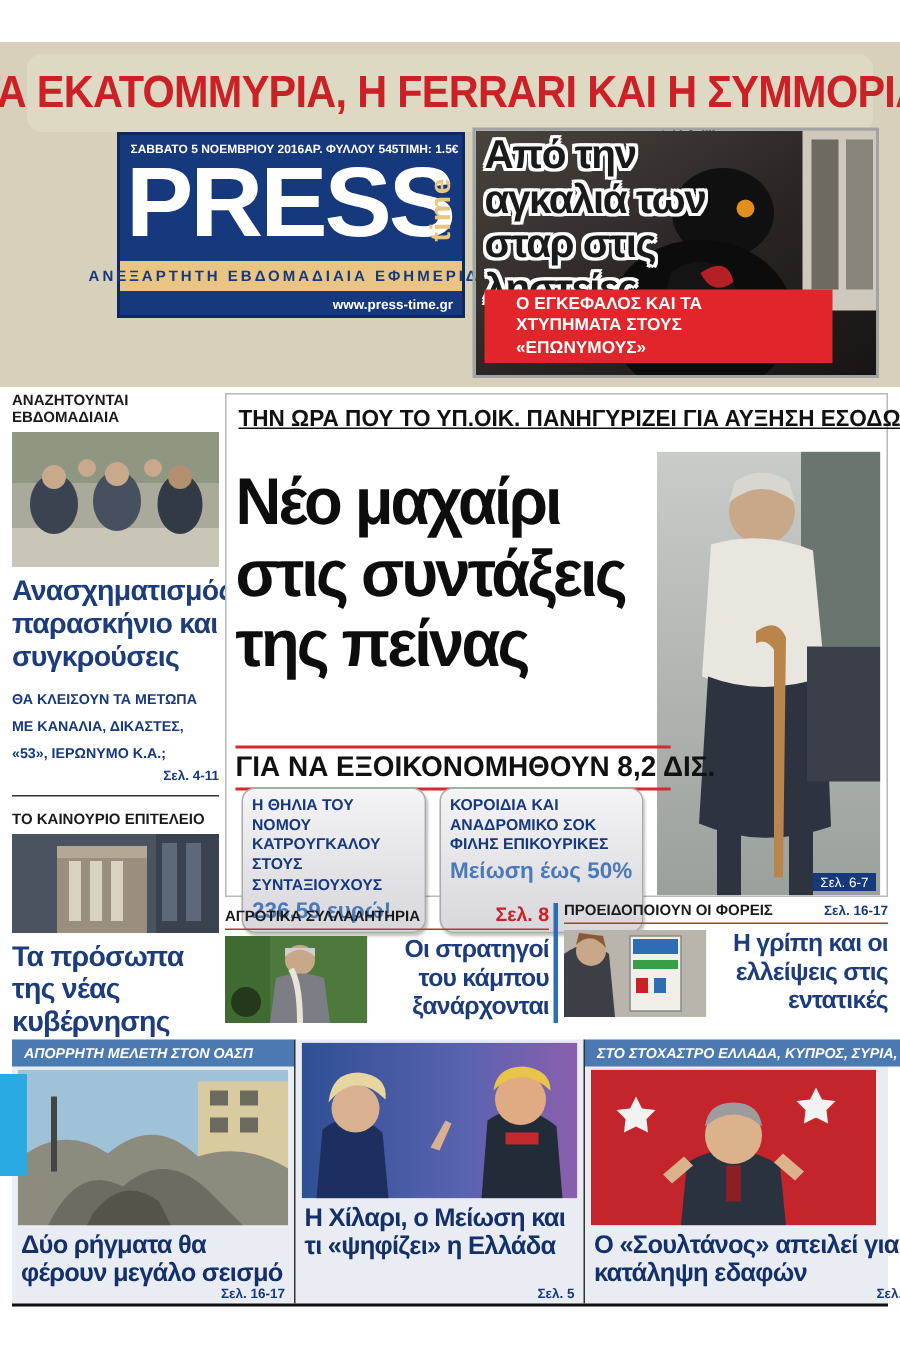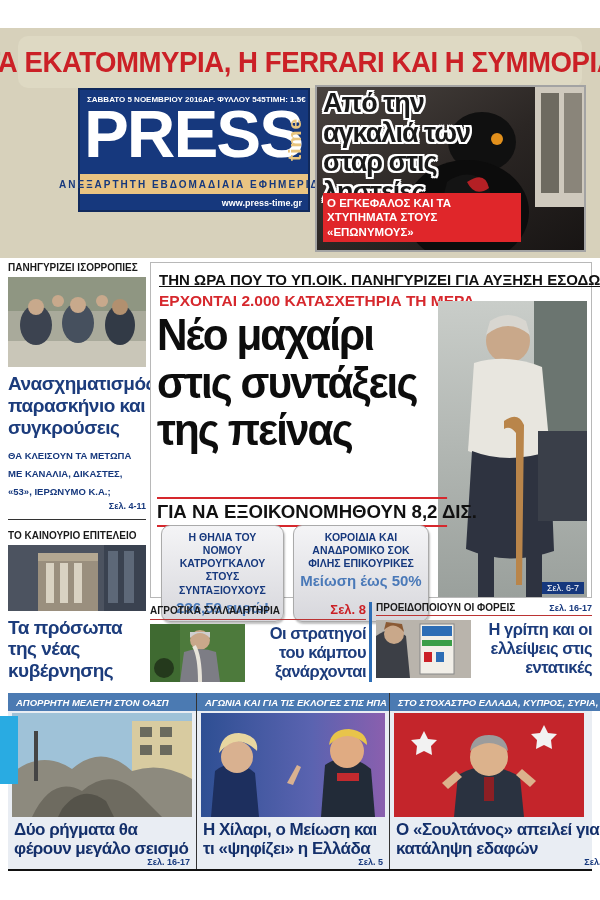--- a/index.html
+++ b/index.html
@@ -30,21 +30,21 @@
   #mast-tagline span{color:#16387d;font-size:10px;font-weight:bold;letter-spacing:2px;white-space:nowrap;}
   #mast-web{position:absolute;right:6px;bottom:2px;color:#ffffff;font-size:9px;font-weight:bold;}
 
   
   #robbery{left:315px;top:85px;width:271px;height:167px;border:2px solid #a3a3a3;box-sizing:border-box;overflow:hidden;}
   #robbery svg{position:absolute;left:0;top:0;}
   #robbery-headline{position:absolute;left:6px;top:2px;width:200px;color:#1a1a1a;
        font-size:27px;line-height:1.1;font-weight:bold;letter-spacing:-1px;
        text-shadow:-2px -2px 0 #fff,2px -2px 0 #fff,-2px 2px 0 #fff,2px 2px 0 #fff,0 2px 0 #fff,0 -2px 0 #fff,2px 0 0 #fff,-2px 0 0 #fff;}
   #robbery-strip{position:absolute;left:6px;bottom:8px;width:190px;background:#e0262a;color:#ffffff;
-       font-size:11.5px;font-weight:bold;line-height:1.25;padding:3px 4px;}
+       font-size:11.5px;font-weight:bold;line-height:1.25;padding:3px 21px;}
 
   
   .kicker{color:#1a1a1a;font-weight:bold;font-size:10px;letter-spacing:0;}
   .pageref{color:#16387d;font-weight:bold;font-size:9px;}
   .pageref-red{color:#cb2026;font-weight:bold;font-size:13px;}
   .headline-navy{color:#1c3c7c;font-weight:bold;}
   .subhead{color:#16387d;font-weight:bold;font-size:9.5px;line-height:1.45;}
 
   
   #leftcol{left:8px;top:262px;width:138px;}
@@ -65,21 +65,21 @@
   #ms-headline{position:absolute;left:6px;top:48px;width:300px;color:#0d0d0d;font-size:44px;
              font-weight:bold;line-height:1.08;letter-spacing:-2px;transform:scaleX(0.96);transform-origin:left;}
   #ms-photo{position:absolute;left:287px;top:38px;width:149px;height:296px;overflow:hidden;}
   #ms-photo-ref{position:absolute;right:3px;bottom:3px;background:#16387d;color:#fff;
              font-size:9px;font-weight:normal;padding:1px 5px;}
   #ms-deck{position:absolute;left:6px;top:234px;width:296px;border-top:2px solid #d6282d;
              border-bottom:2px solid #d6282d;color:#111;font-size:19px;font-weight:bold;
              padding:2px 0;white-space:nowrap;transform-origin:left;transform:scaleX(0.98);}
   #ms-boxes{position:absolute;left:10px;top:262px;width:268px;display:flex;gap:9px;}
   .ms-box{border:1px solid #aaa;border-radius:9px;background:linear-gradient(#f4f4f6,#d7d7dc);
-          padding:5px 6px;text-align:center;box-shadow:1px 2px 2px rgba(0,0,0,0.25);}
+          padding:5px 6px;box-shadow:1px 2px 2px rgba(0,0,0,0.25);}
   .ms-box .t{color:#16387d;font-size:10.5px;font-weight:bold;line-height:1.25;}
   .ms-box .v{color:#4a79b8;font-size:15px;font-weight:bold;margin-top:2px;}
 
   
   #midrow{left:150px;top:602px;width:442px;height:84px;}
   .mid-story{position:absolute;top:0;height:84px;}
   #mid-left{left:0;width:216px;}
   #mid-right{left:226px;width:216px;}
   #mid-divider{position:absolute;left:219px;top:0;width:3px;height:80px;background:#2d6db5;}
   .mid-kickrow{display:flex;justify-content:space-between;align-items:baseline;
@@ -146,21 +146,21 @@
       <circle cx="180" cy="52" r="6" fill="#e2901c"></circle>
       <ellipse cx="150" cy="125" rx="62" ry="52" fill="#0c0c0c"></ellipse>
       <path d="M130 95 Q150 80 170 95 L178 120 Q150 132 124 120 Z" fill="#141414"></path>
       <path d="M150 95 q18 -12 22 6 q-14 10 -22 -6" fill="#b42025"></path>
     </svg>
     <div id="robbery-headline">Από την αγκαλιά των σταρ στις ληστείες</div>
     <div id="robbery-strip">Ο ΕΓΚΕΦΑΛΟΣ ΚΑΙ ΤΑ ΧΤΥΠΗΜΑΤΑ ΣΤΟΥΣ «ΕΠΩΝΥΜΟΥΣ»</div>
   </div>
 
   <div class="abs" id="leftcol">
-    <div class="kicker">ΠΑΝΗΓΥΡΙΖΕΙ ΙΣΟΡΡΟΠΙΕΣ</div>
+    <div class="kicker">ΑΝΑΖΗΤΟΥΝΤΑΙ ΕΒΔΟΜΑΔΙΑΙΑ</div>
     <div class="lc-photo">
       <svg width="138" height="90">
         <rect width="138" height="90" fill="#a9aa9b"></rect>
         <rect x="0" y="0" width="138" height="34" fill="#8f9682"></rect>
         <rect x="0" y="64" width="138" height="26" fill="#c9c6b8"></rect>
         <ellipse cx="28" cy="48" rx="16" ry="20" fill="#3c4350"></ellipse>
         <circle cx="28" cy="30" r="8" fill="#c8a98c"></circle>
         <ellipse cx="70" cy="46" rx="16" ry="20" fill="#46505e"></ellipse>
         <circle cx="70" cy="28" r="8" fill="#c8a98c"></circle>
         <ellipse cx="112" cy="48" rx="15" ry="20" fill="#323a46"></ellipse>
@@ -190,21 +190,20 @@
     </div>
     <div id="lc-head2" class="headline-navy">Τα πρόσωπα της νέας κυβέρνησης</div>
     <div style="margin-top:5px;">
       <span class="subhead">ΕΚΤΟΣ ΟΙ ΦΙΛΗΣ, ΜΠΑΛΤΑΣ, ΜΑΡΔΑΣ, ΑΛΕΞΙΑΔΗΣ, ΔΡΙΤΣΑΣ, ΕΝΤΟΣ ΠΑΠΑΔΗΜΗΤΡΙΟΥ, ΠΙΤΣΙΟΡΛΑΣ</span>
       <span class="pageref" style="float:right;">Σελ. 9</span>
     </div>
   </div>
 
   <div class="abs" id="mainstory">
     <div id="ms-kicker">ΤΗΝ ΩΡΑ ΠΟΥ ΤΟ ΥΠ.ΟΙΚ. ΠΑΝΗΓΥΡΙΖΕΙ ΓΙΑ ΑΥΞΗΣΗ ΕΣΟΔΩΝ</div>
-    <div id="ms-kicker-red">ΕΡΧΟΝΤΑΙ 2.000 ΚΑΤΑΣΧΕΤΗΡΙΑ ΤΗ ΜΕΡΑ</div>
     <div id="ms-headline">Νέο μαχαίρι στις συντάξεις της πείνας</div>
     <div id="ms-photo">
       <svg width="149" height="296">
         <defs>
           <linearGradient id="gpension" x1="0" y1="0" x2="0" y2="1">
             <stop offset="0" stop-color="#c9cdc9"></stop>
               <stop offset="1" stop-color="#9aa09c"></stop>
           </linearGradient>
         </defs>
         <rect width="149" height="296" fill="url(#gpension)"></rect>
@@ -295,21 +294,20 @@
           <path d="M20 104 Q40 62 70 78 Q100 52 130 84 L150 104 Z" fill="#6e6b60"></path>
           <path d="M50 96 q20 -26 44 -8 l8 16 -56 0 z" fill="#55534a"></path>
           <rect x="22" y="18" width="4" height="50" fill="#444"></rect>
         </svg>
       </div>
       <div class="b-head">Δύο ρήγματα θα φέρουν μεγάλο σεισμό</div>
       <span class="pageref b-ref">Σελ. 16-17</span>
     </div>
 
     <div class="b-col">
-      <div class="b-kicker">ΑΓΩΝΙΑ ΚΑΙ ΓΙΑ ΤΙΣ ΕΚΛΟΓΕΣ ΣΤΙΣ ΗΠΑ</div>
       <div class="b-photo">
         <svg width="184" height="104">
           <defs>
             <linearGradient id="gdebate" x1="0" y1="0" x2="1" y2="0">
               <stop offset="0" stop-color="#2e4f93"></stop>
                 <stop offset="0.6" stop-color="#5a63b0"></stop>
                 <stop offset="1" stop-color="#8a5fae"></stop>
             </linearGradient>
           </defs>
           <rect width="184" height="104" fill="url(#gdebate)"></rect>

